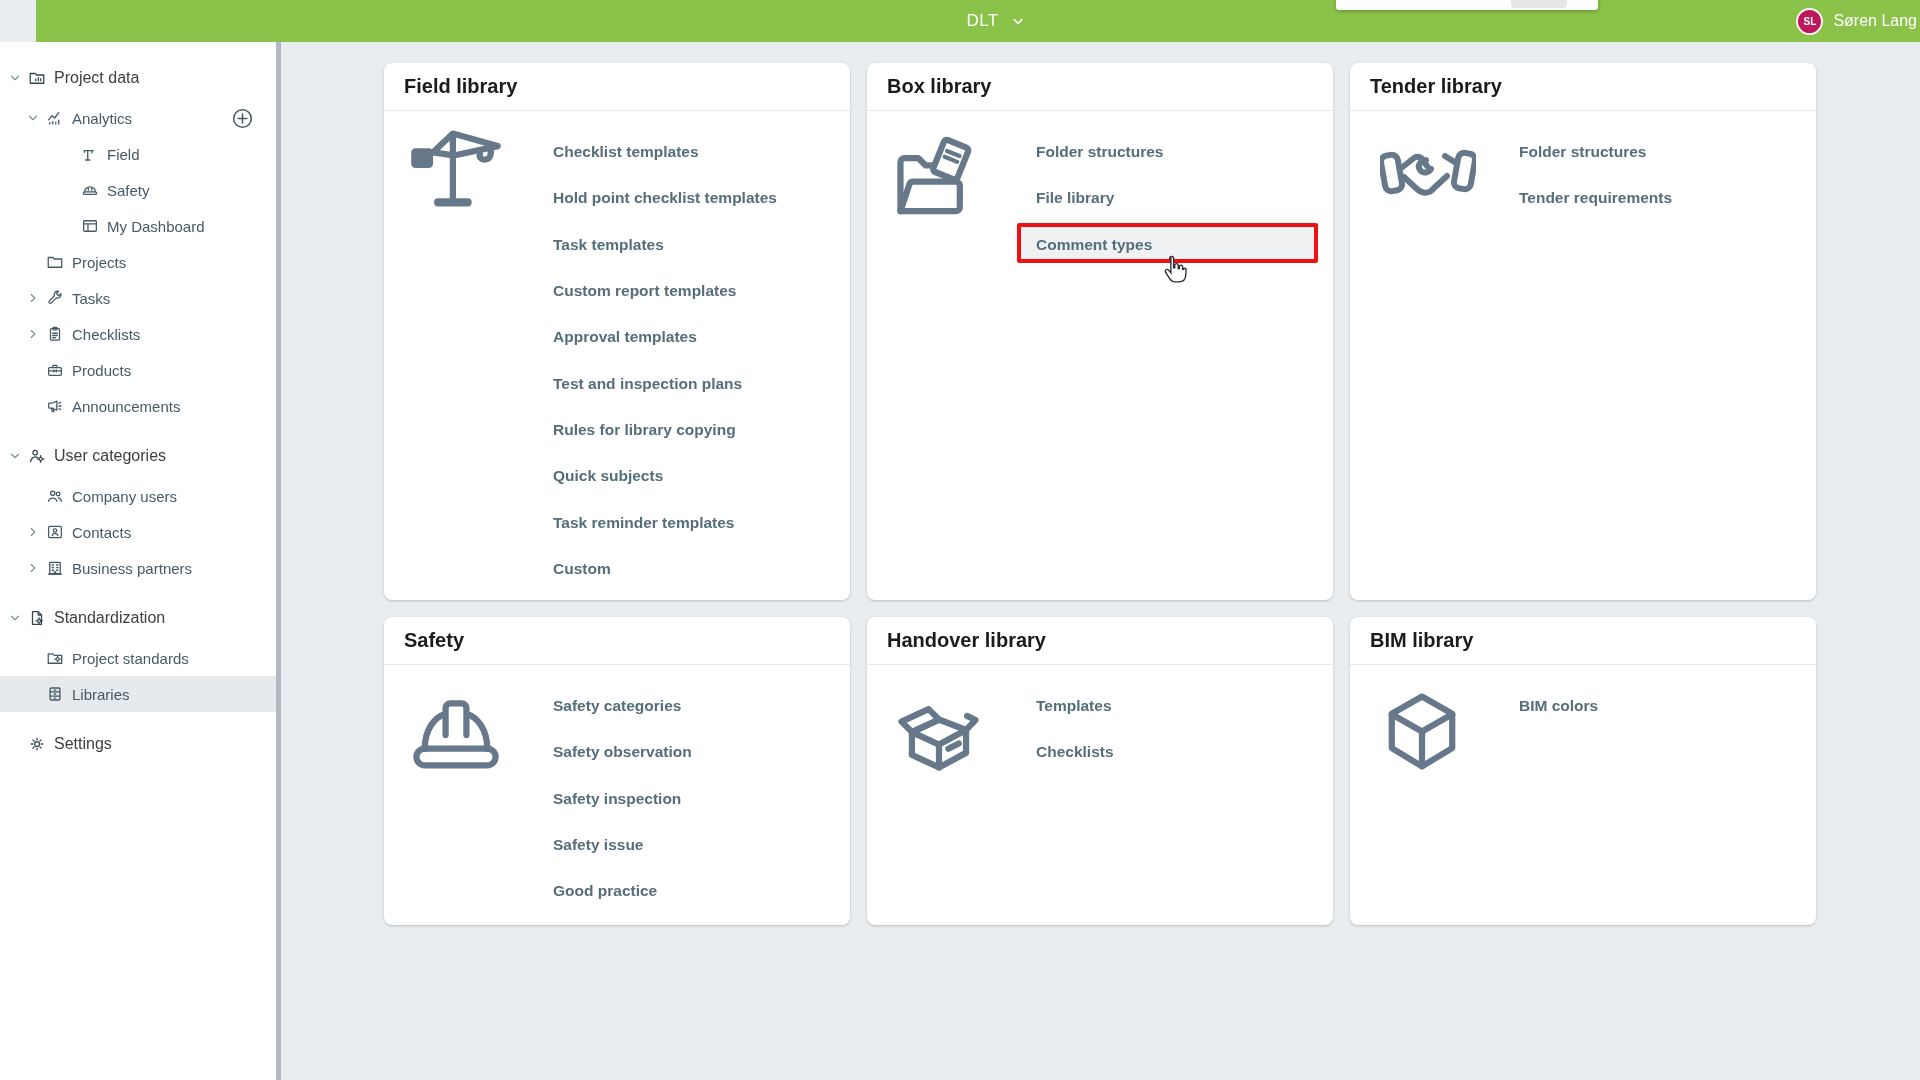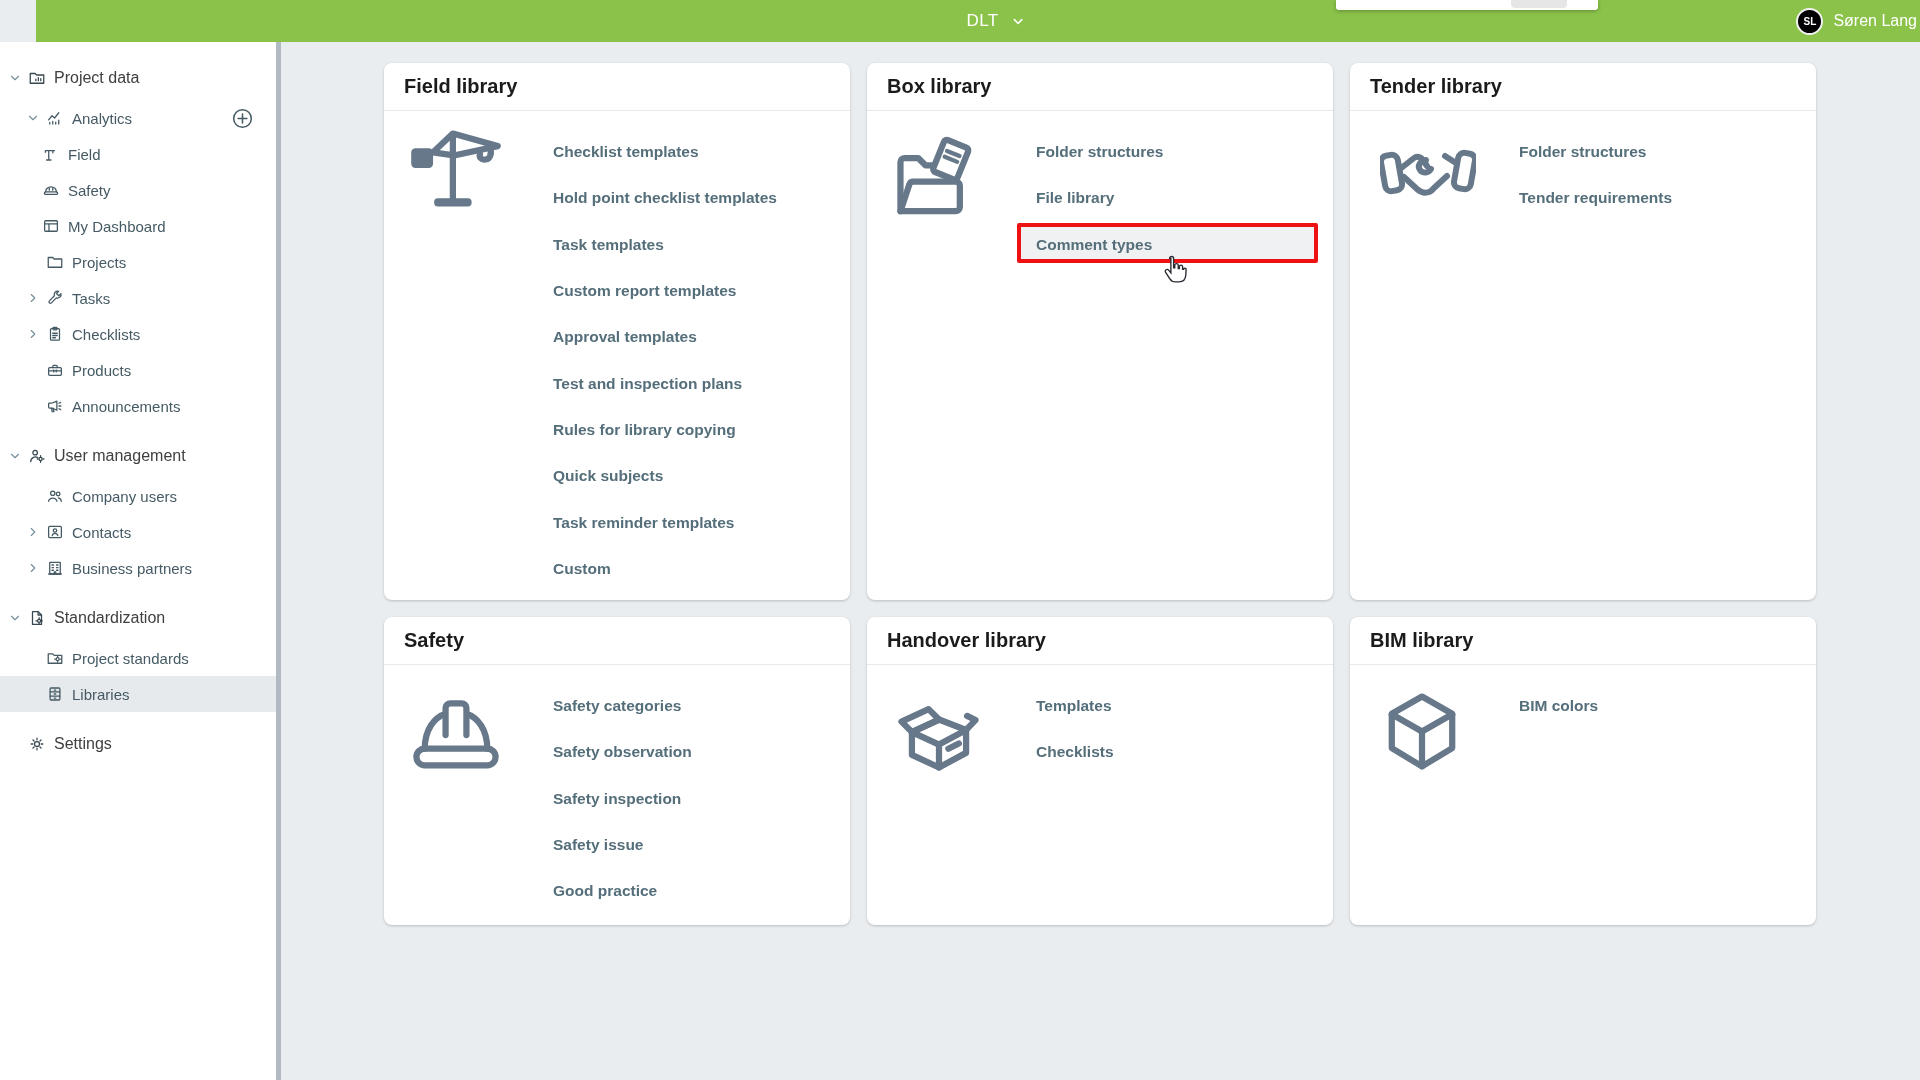--- a/index.html
+++ b/index.html
@@ -13,42 +13,42 @@
     height:42px; display:flex; align-items:center; gap:12px; color:#fff;
     font-size:17px; font-weight:500; letter-spacing:.3px; cursor:pointer; }
   .brand svg, .user svg { display:block; }
   .popup-clip { position:absolute; left:1300px; top:0; width:262px; height:10px;
     background:#ffffff; border-radius:0 0 3px 3px;
     box-shadow:0 1px 4px rgba(0,0,0,.3); }
   .popup-clip .pill { position:absolute; right:31px; top:0; width:56px; height:8px;
     background:#e6e6e6; border-radius:0 0 4px 4px; }
   .user { position:absolute; right:14px; top:0; height:42px; display:flex;
     align-items:center; gap:10px; color:#fff; cursor:pointer; }
-  .avatar { width:27px; height:27px; border-radius:50%; background:#000000;
+  .avatar { width:27px; height:27px; border-radius:50%; background:#be185d;
     border:2px solid rgba(255,255,255,.95); color:#fff; font-size:10px;
     font-weight:bold; display:flex; align-items:center; justify-content:center; }
   .user .uname { font-size:16px; font-weight:500; }
 
   
   .app { position:absolute; top:42px; left:0; width:1920px; height:1038px; display:flex; }
   .sidebar { width:276px; flex:none; background:#fff; padding-top:14px; position:relative; }
   .sb-scroll { width:5px; flex:none; background:#B1BAC2; }
   .content { flex:1; background:#EAEDEF; position:relative; }
 
   
   .sr { display:flex; align-items:center; padding-left:8px; cursor:pointer;
     color:#455a64; font-size:15px; }
   .sr .chev { width:20px; flex:none; display:flex; align-items:center; color:#78909c; }
   .sr .sic { width:18px; flex:none; margin-right:8px; display:flex; align-items:center; color:#455a64; }
   .sr .sic svg { stroke:#455a64; }
   .sr .chev svg { stroke:#78909c; }
   .l1 { height:44px; font-size:16px; color:#404040; }
   .l1 .sic svg { stroke:#37474f; }
   .l2 { height:36px; padding-left:26px; }
-  .l3 { height:36px; padding-left:22px; }
+  .l3 { height:36px; padding-left:61px; }
   .sec-gap { margin-top:10px; }
   .sel { background:#E7EAEC; }
   .plusbtn { margin-left:auto; margin-right:22px; width:24px; height:24px;
     color:#455a64; display:flex; align-items:center; justify-content:center; cursor:pointer; }
 
   
   .cards { position:absolute; left:103px; top:21px; display:grid;
     grid-template-columns:repeat(3,466px); column-gap:17px; row-gap:17px; }
   .card { background:#fff; border-radius:8px;
     box-shadow:0 1px 3px rgba(60,64,67,.18), 0 1px 2px rgba(60,64,67,.10);
@@ -361,21 +361,21 @@
       <span class="chev">
           <svg>
             <use href="#chevD"></use>
           </svg>
         </span>
       <span class="sic">
           <svg viewBox="0 0 24 24">
             <use href="#iUserGear"></use>
           </svg>
         </span>
-      <span>User management</span>
+      <span>User categories</span>
     </div>
 
     <div class="sr l2">
       <span class="chev"></span>
       <span class="sic">
           <svg viewBox="0 0 24 24">
             <use href="#iUsers"></use>
           </svg>
         </span>
       <span>Company users</span>

